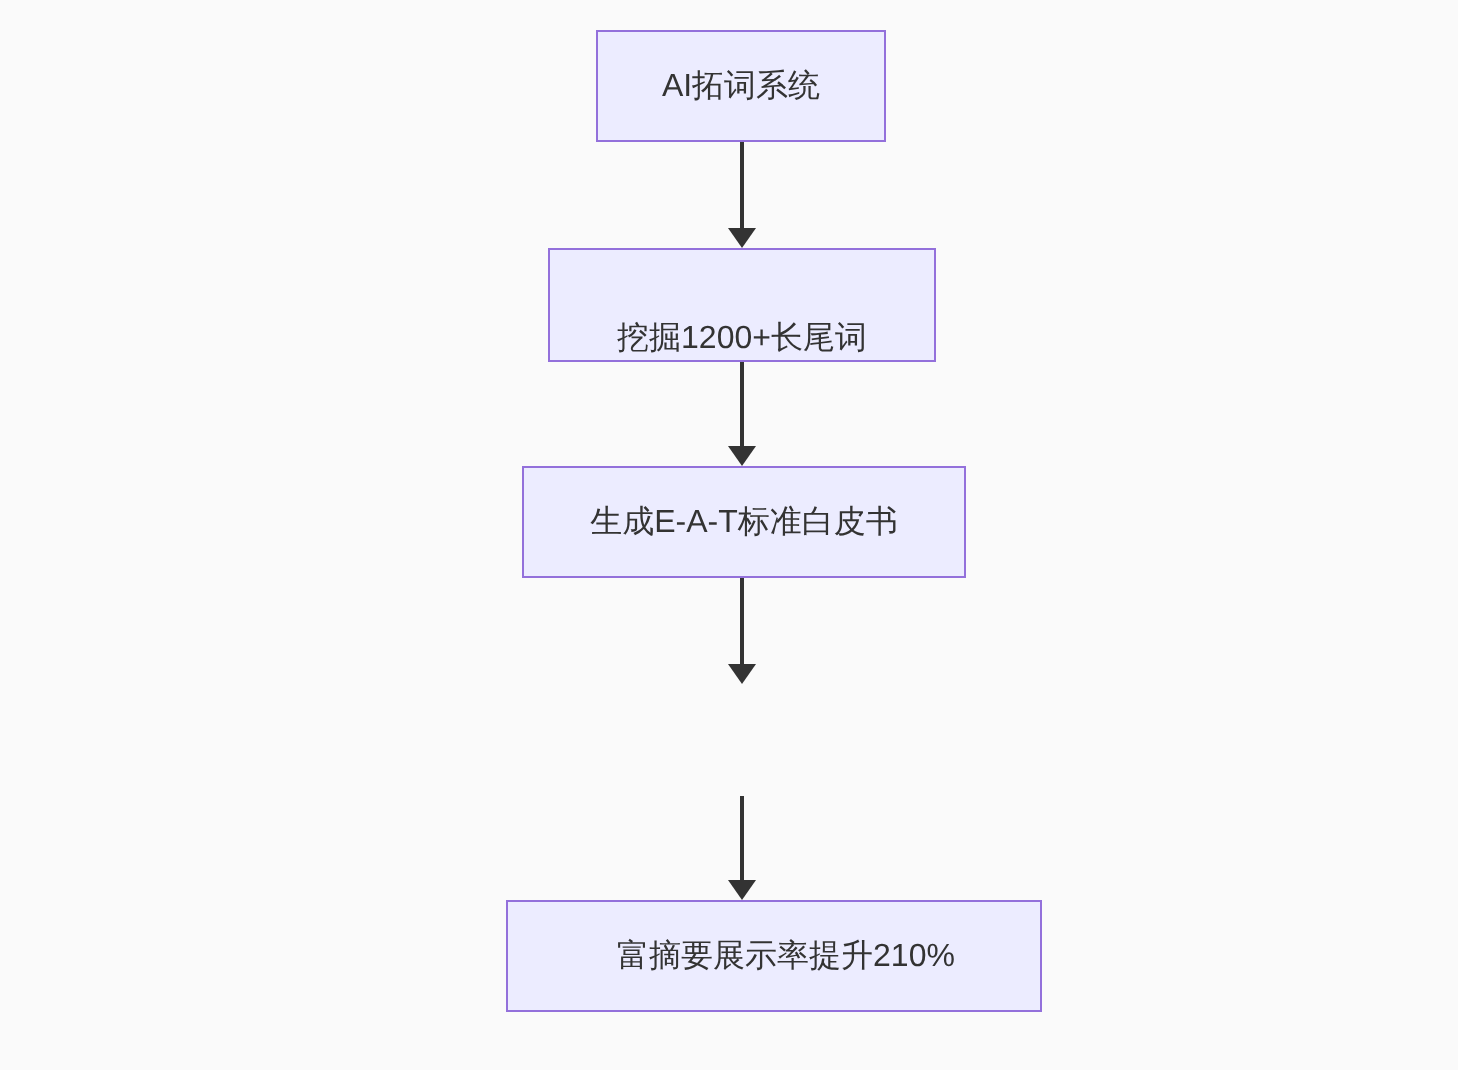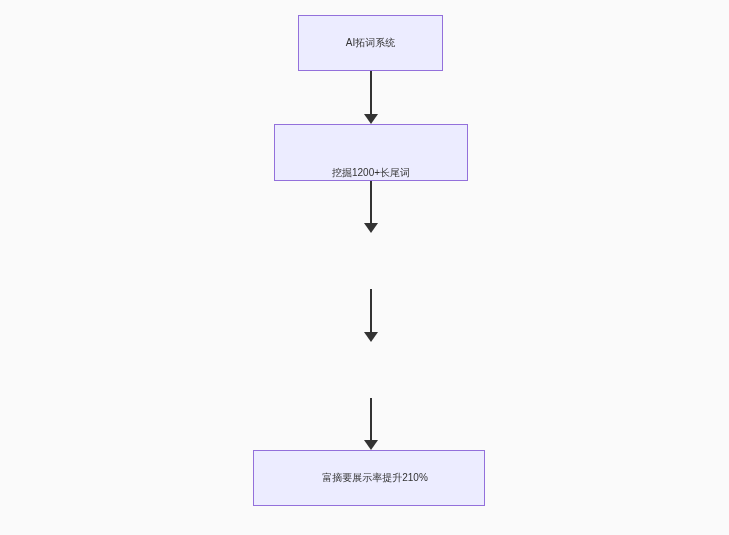--- a/index.html
+++ b/index.html
@@ -23,30 +23,30 @@
   .node {
     position: absolute;
     background: var(--node-fill);
     border: 1px solid var(--node-border);
     display: flex;
     align-items: center;
     justify-content: center;
   }
   .node-label {
     color: var(--text);
-    font-size: 10px;
+    font-size: 16px;
     white-space: nowrap;
     text-align: center;
   }
   
   .node-1 { left: 298px; top: 15px;  width: 145px; height: 56px; }
   .node-2 { left: 274px; top: 124px; width: 194px; height: 57px; align-items: flex-end; }
   .node-3 { left: 261px; top: 233px; width: 222px; height: 56px; }
   .node-4 { left: 263px; top: 342px; width: 216px; height: 56px; }
-  .node-5 { left: 253px; top: 450px; width: 232px; height: 56px; padding-left: 12px; }
+  .node-5 { left: 253px; top: 450px; width: 268px; height: 56px; padding-left: 12px; }
 
   .arrow {
     position: absolute;
     left: 363px;           
     width: 16px;
     display: flex;
     flex-direction: column;
     align-items: center;
   }
   .arrow-1 { top: 71px;  height: 53px; }
@@ -82,20 +82,23 @@
 
   <div class="node node-2">
     <span class="node-label">挖掘1200+长尾词</span>
   </div>
 
   <div class="arrow arrow-2">
     <div class="arrow-line"></div>
     <div class="arrow-head"></div>
   </div>
 
+  <div class="node node-3">
+    <span class="node-label">生成E-A-T标准白皮书</span>
+  </div>
 
   <div class="arrow arrow-3">
     <div class="arrow-line"></div>
     <div class="arrow-head"></div>
   </div>
 
 
   <div class="arrow arrow-4">
     <div class="arrow-line"></div>
     <div class="arrow-head"></div>

